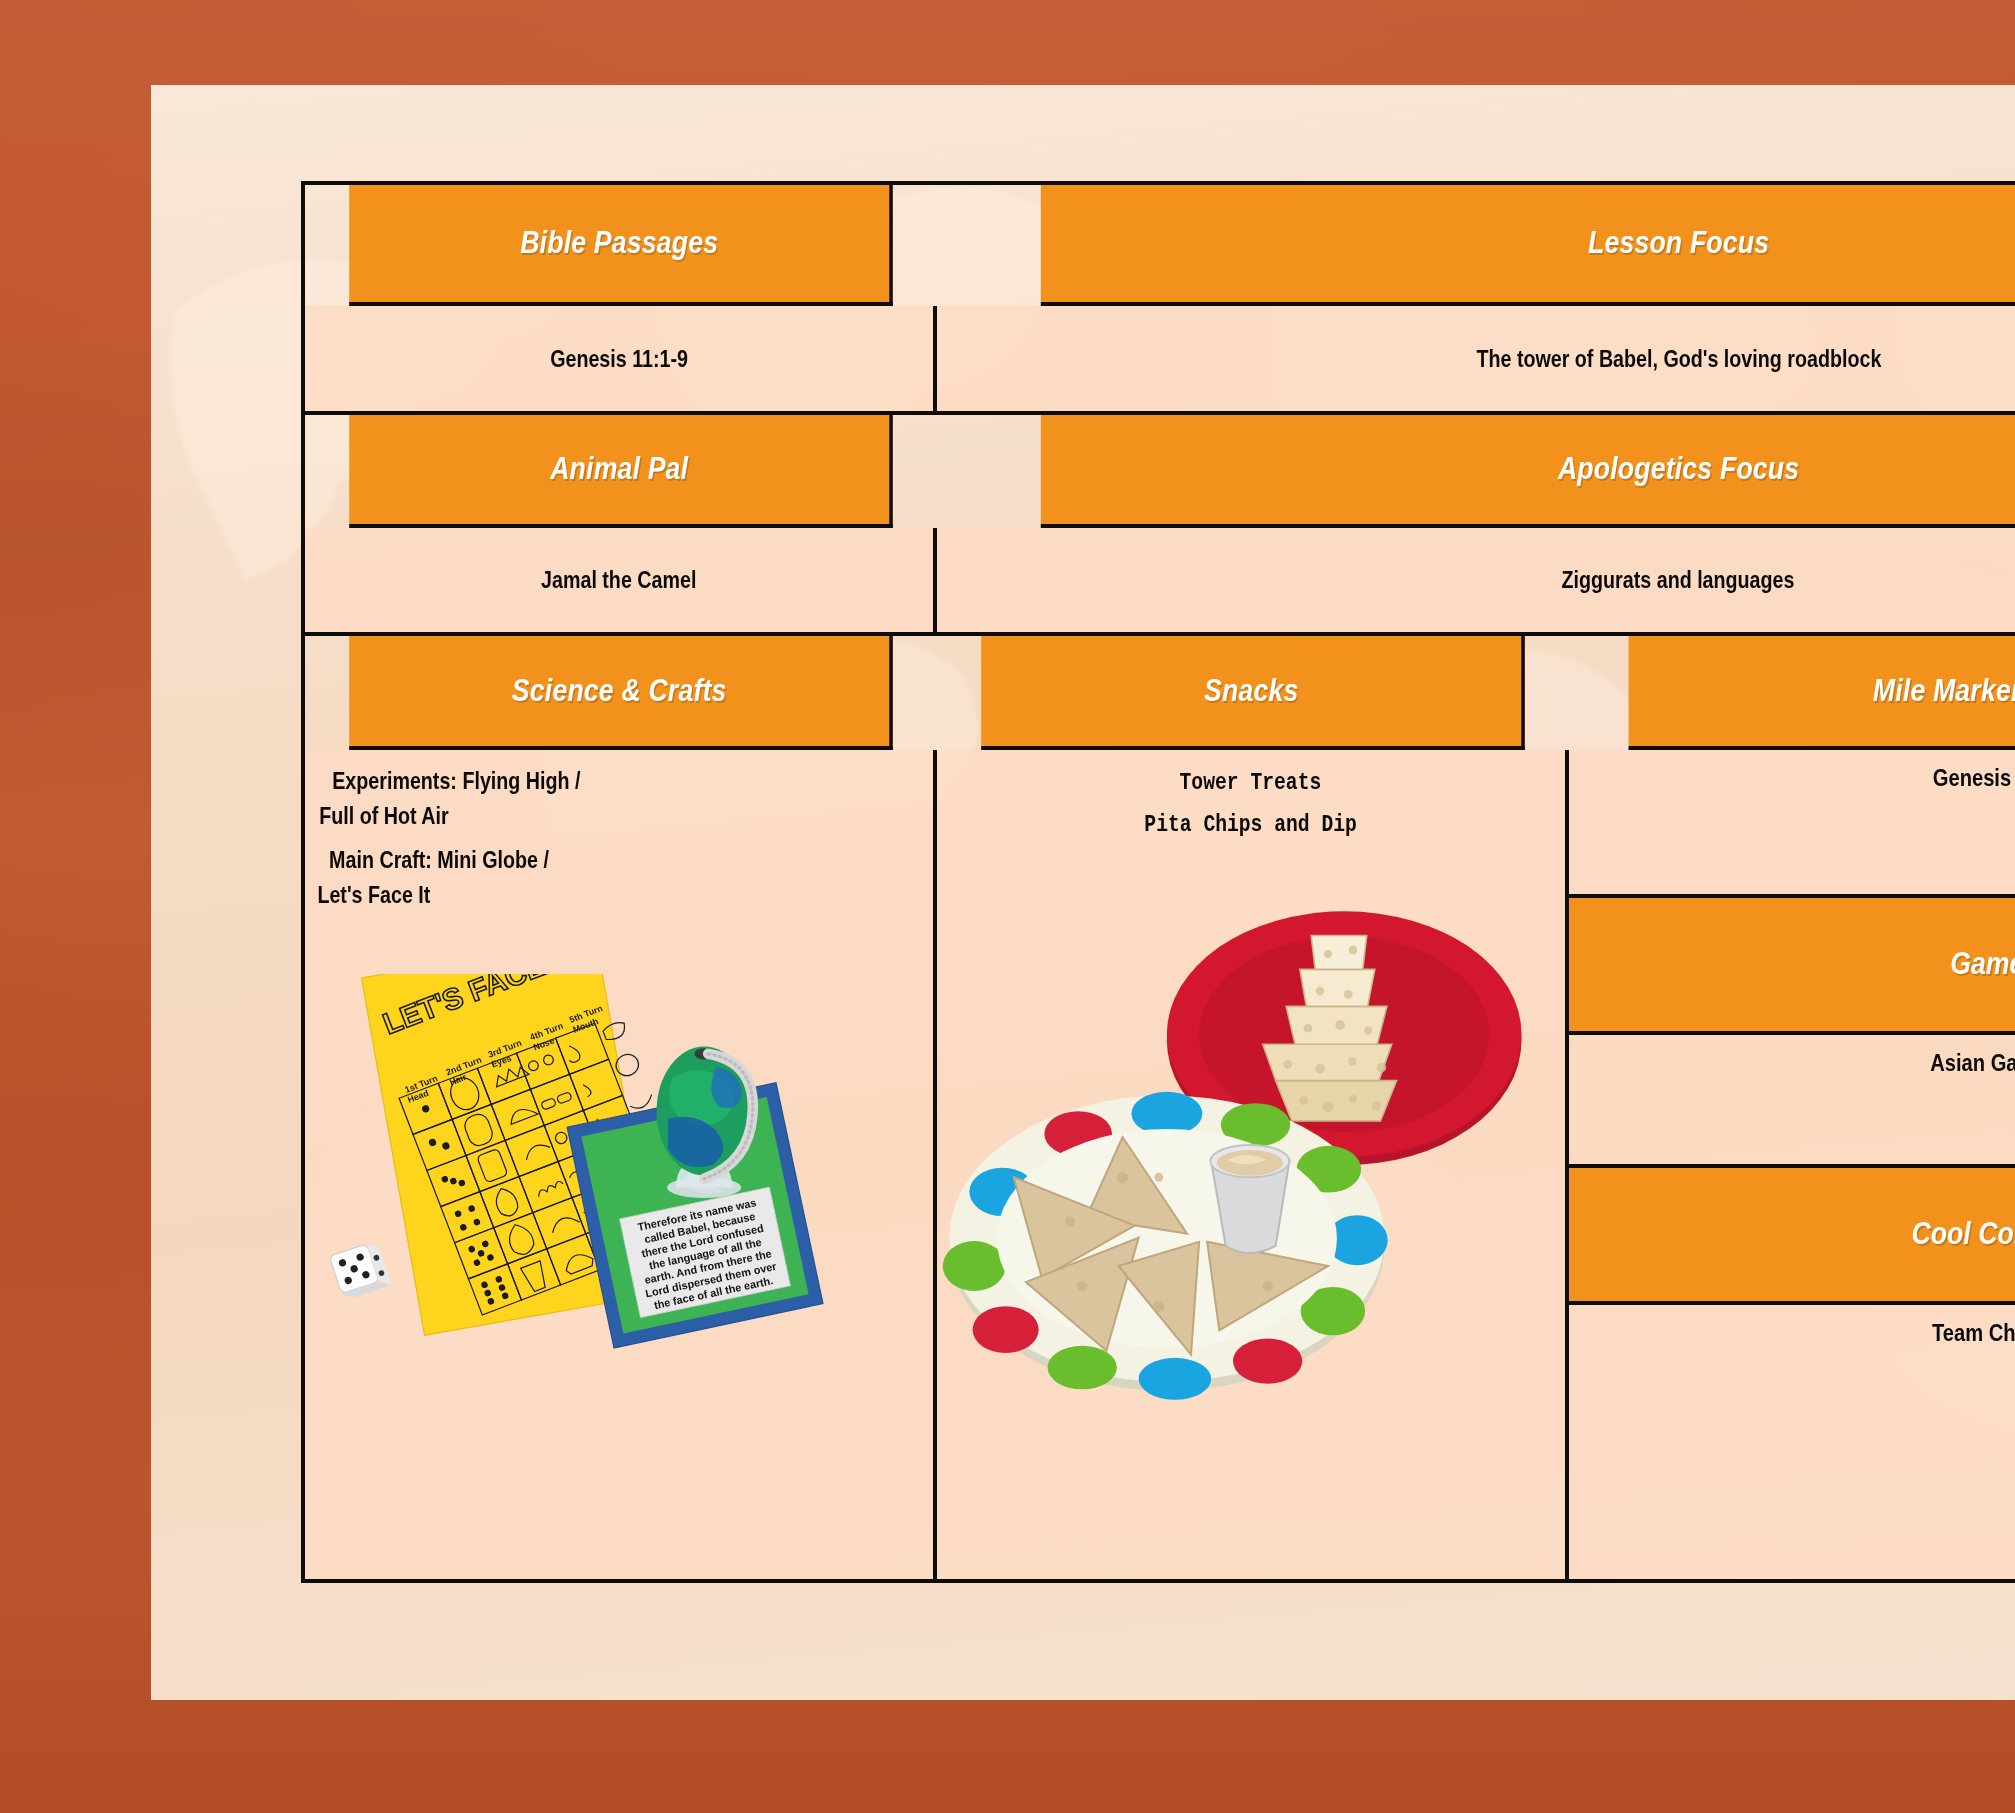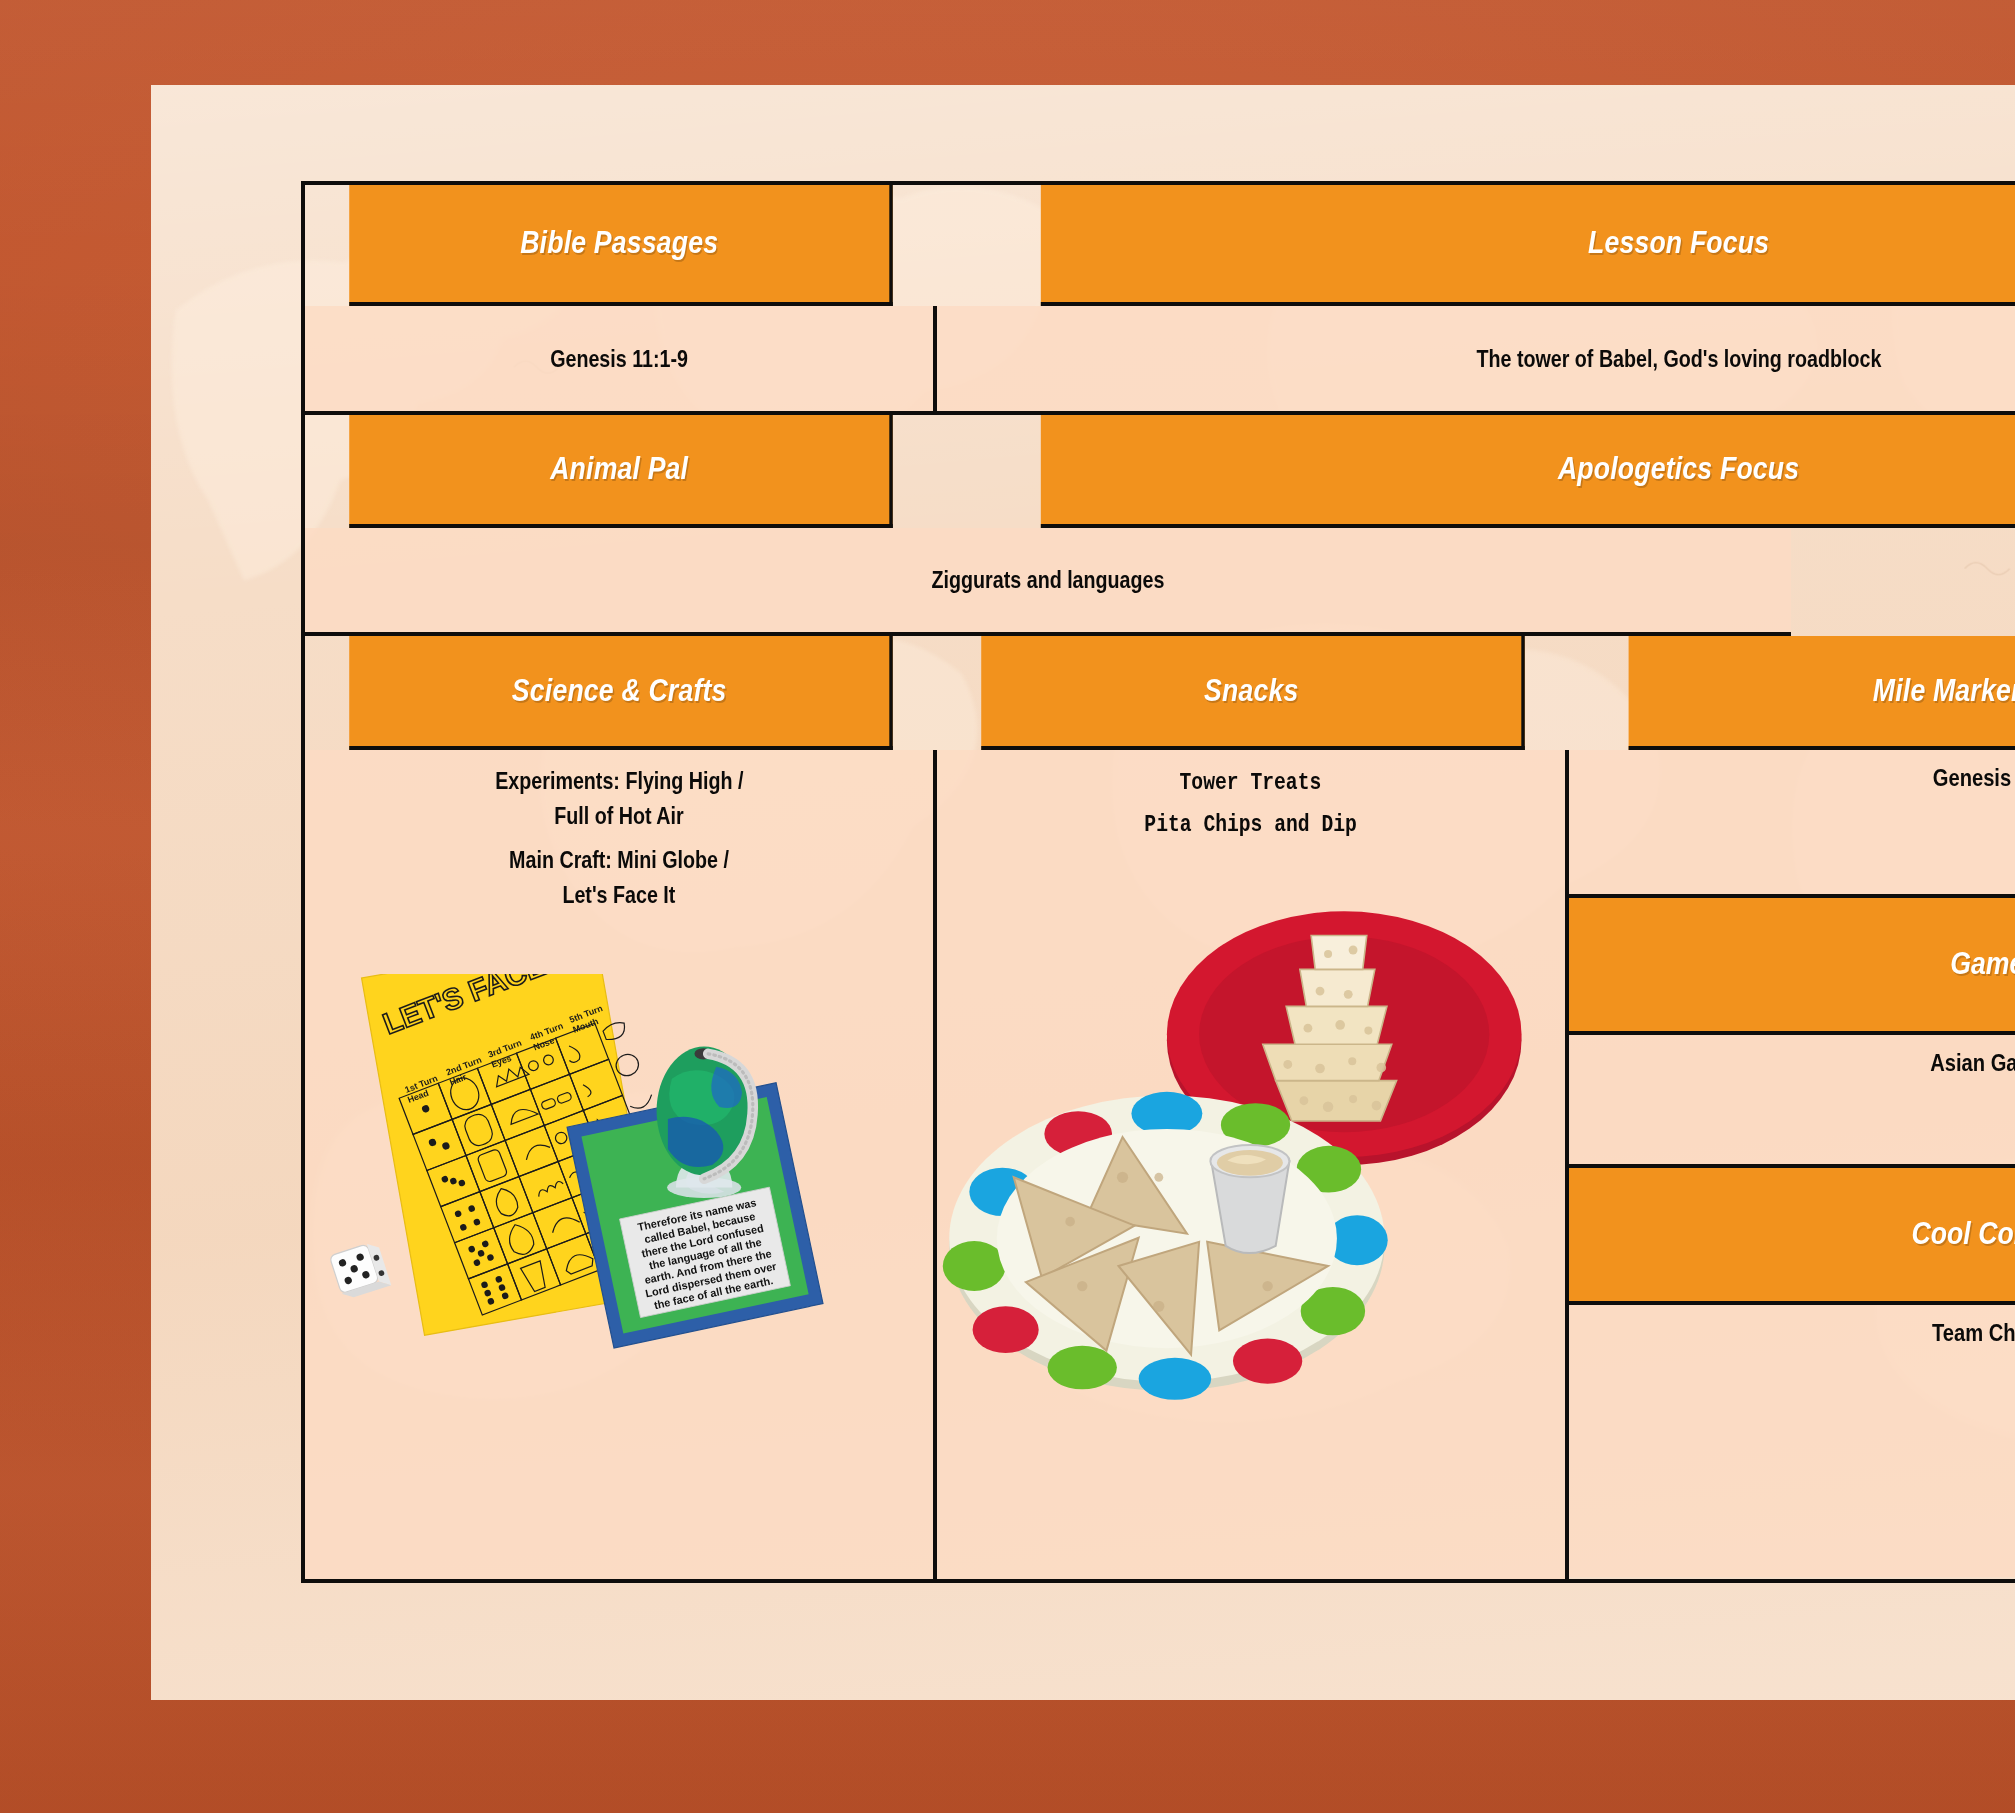--- a/index.html
+++ b/index.html
@@ -104,21 +104,21 @@
   .srow:last-child{border-bottom:none;}
   .srow.hdrs{background:#f2921d;color:#fff;font-style:italic;font-weight:bold;
              font-size:31px;align-items:center;text-shadow:1.6px 1.6px 0 rgba(0,0,0,.18);}
   .srow.hdrs span{transform:scaleX(.86);}
   .srow.bodys{background:rgba(252,219,195,0.80);color:#0b0a09;font-weight:bold;font-size:24px;}
   .srow.bodys span{transform:scaleX(.84);padding-top:13.7px;display:block;}
   .sr1{height:148px;} .sr2{height:137px;} .sr3{height:133px;}
   .sr4{height:137px;} .sr5{height:272px;}
 
   
-  .sc-text{display:flex;flex-direction:column;align-items:center;justify-content:flex-start;
+  .sc-text{display:flex;flex-direction:column;align-items:flex-start;justify-content:flex-start;
            width:100%;height:100%;padding-top:16px;}
   .sc-text p{margin:0 0 15.3px 0;transform:scaleX(.82);}
   .snack-text{display:flex;flex-direction:column;align-items:center;justify-content:flex-start;
               width:100%;height:100%;padding-top:17.7px;}
   .snack-text p{margin:0 0 20px 0;transform:scaleX(.82);}
 
   
   .craft{position:absolute;left:314px;top:1221px;width:613px;height:399px;}
 </style>
 </head>
@@ -219,20 +219,23 @@
     <div class="trow r-h2">
       <div class="cell hdr c-a">
         <span class="inner">Animal Pal</span>
       </div>
       <div class="cell hdr c-b">
         <span class="inner">Apologetics Focus</span>
       </div>
     </div>
 
     <div class="trow r-b2">
+      <div class="cell body-cell c-a">
+        <span class="inner">Jamal the Camel</span>
+      </div>
       <div class="cell body-cell c-b">
         <span class="inner">Ziggurats and languages</span>
       </div>
     </div>
 
     <div class="trow r-h3">
       <div class="cell hdr c-a">
         <span class="inner">Science &amp; Crafts</span>
       </div>
       <div class="cell hdr c-s">

